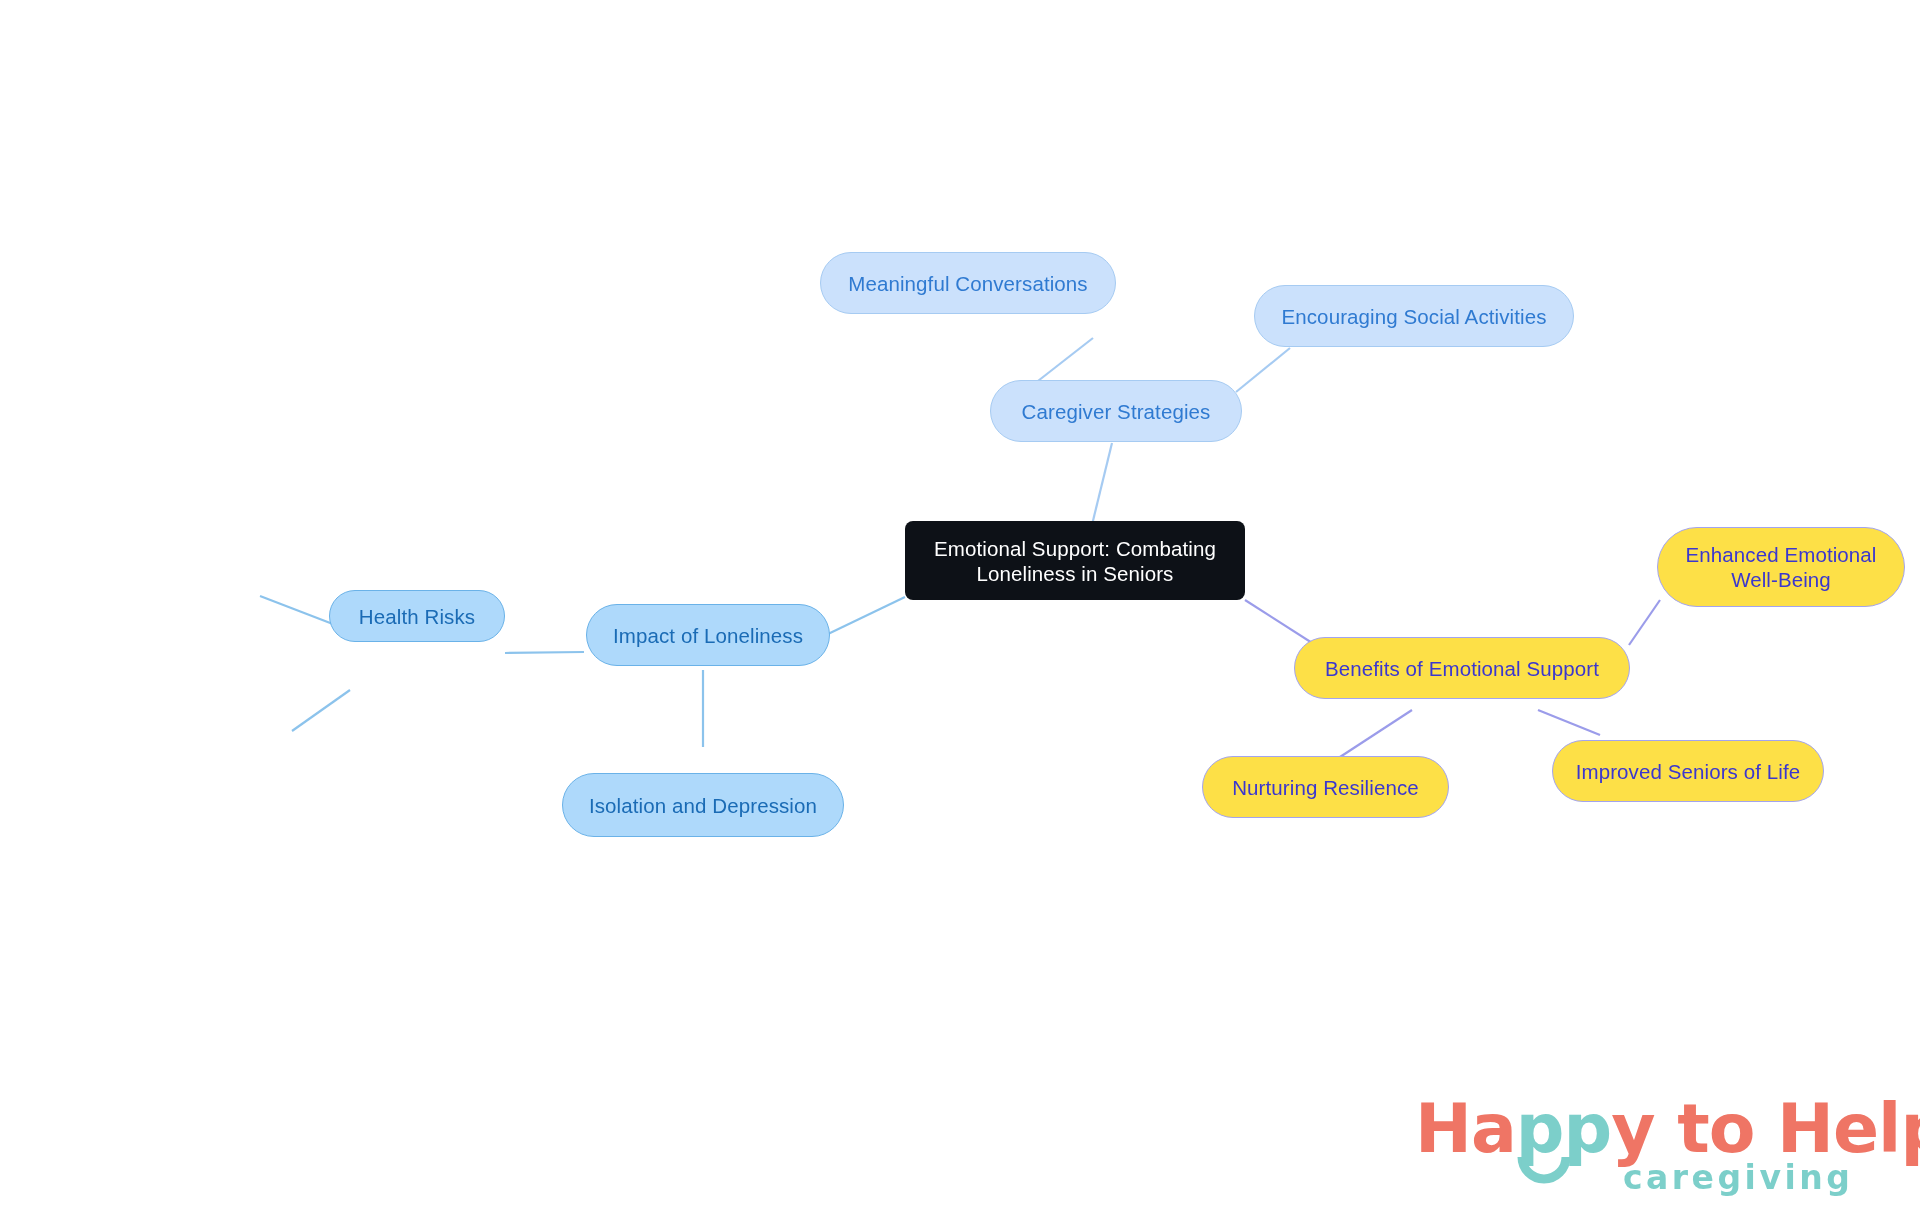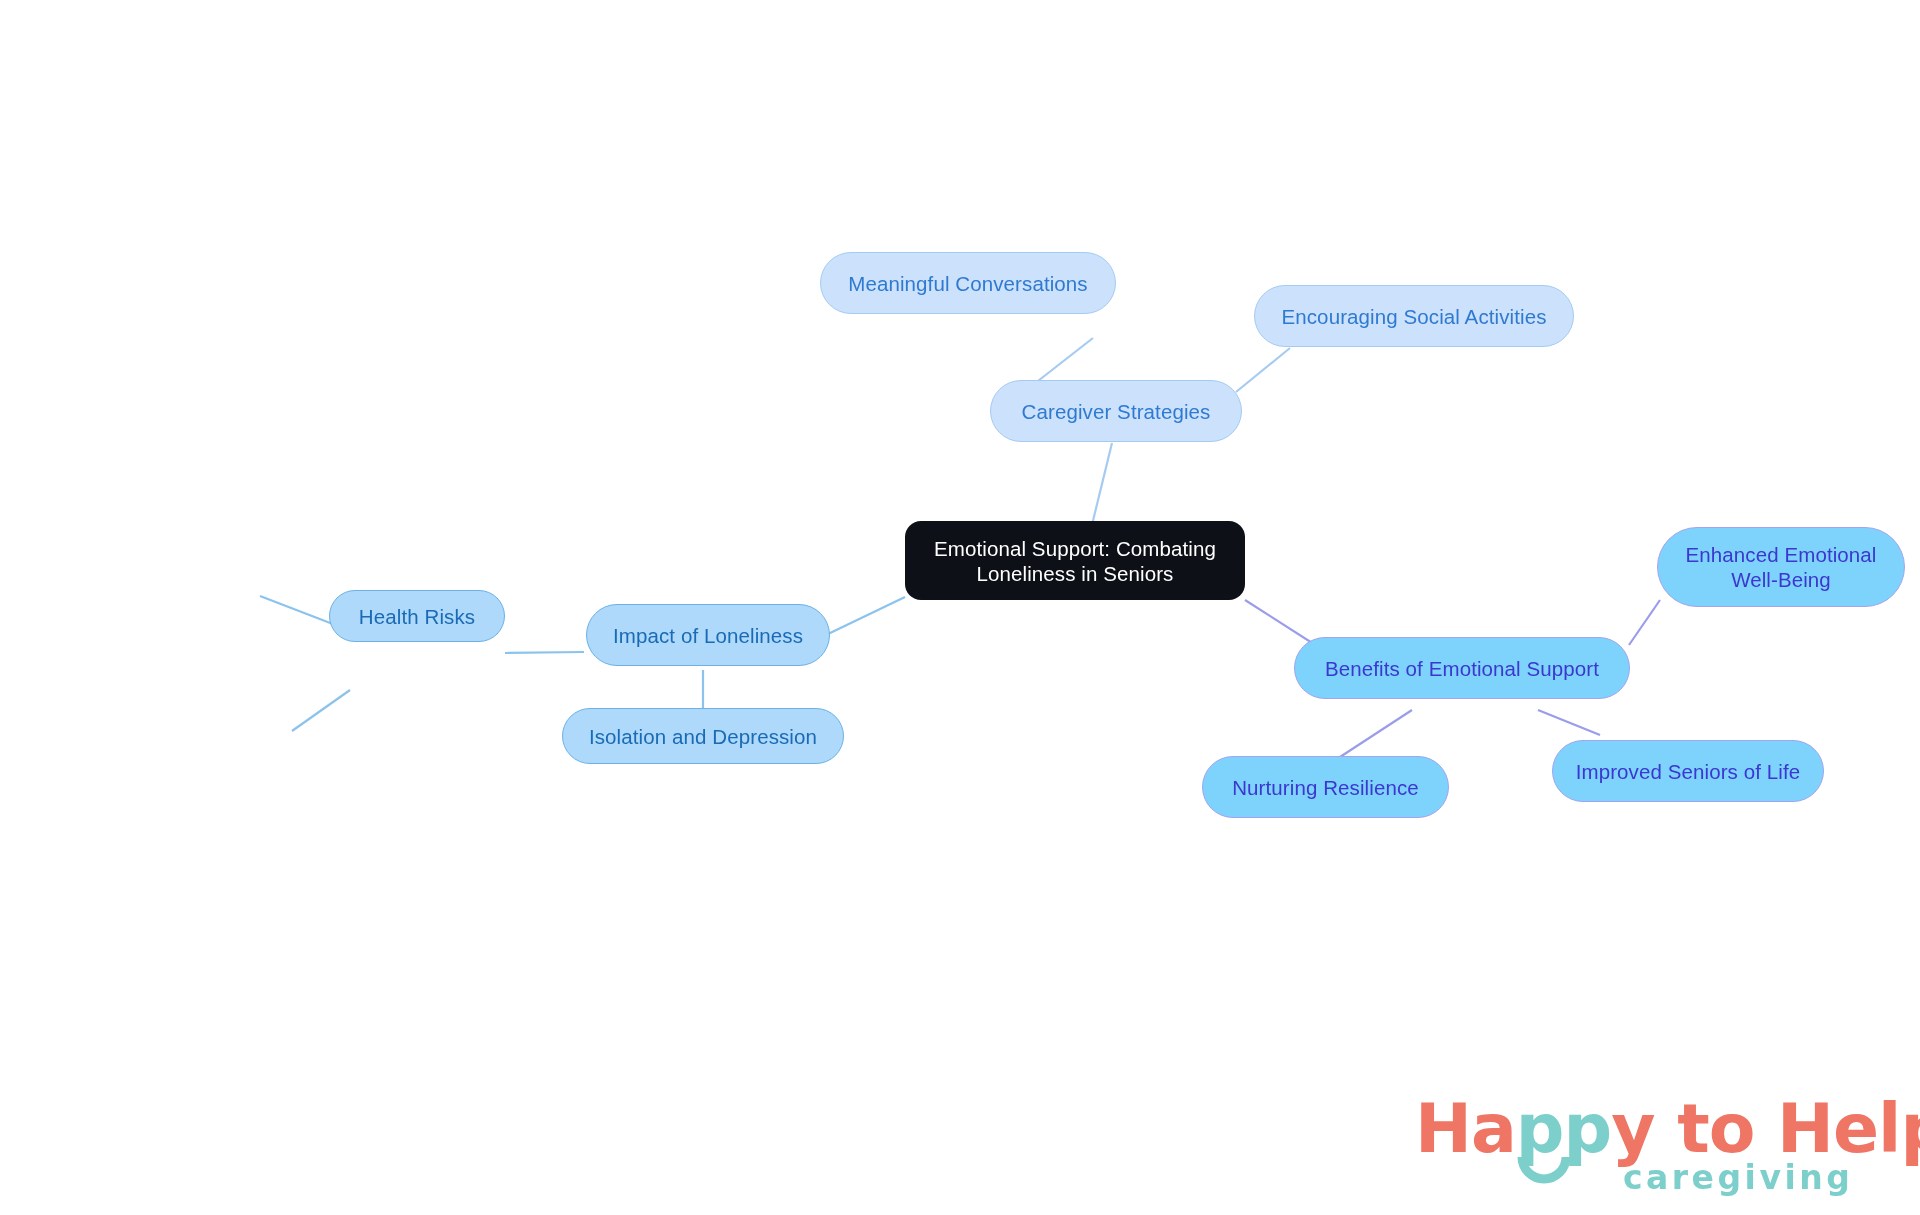--- a/index.html
+++ b/index.html
@@ -43,21 +43,21 @@
     white-space: pre-line;
     letter-spacing: 0.1px;
   }
 
   
   .node.root {
     background: #0d1117;
     color: #ffffff;
     font-size: 20.5px;
     border: none;
-    border-radius: 16px;
+    border-radius: 8px;
     padding: 12px 22px;
   }
 
   
   .node.blue {
     background: #aed9fb;
     color: #1a6bb5;
     border: 1.6px solid #6ab2e8;
     font-size: 20.5px;
   }
@@ -65,21 +65,21 @@
   
   .node.paleblue {
     background: #cbe1fc;
     color: #2f7ad1;
     border: 1.6px solid #a6cbf2;
     font-size: 20.5px;
   }
 
   
   .node.lavender {
-    background: #7dd3fc;
+    background: #fde047;
     color: #3b37cf;
     border: 1.6px solid #a3a4ef;
     font-size: 20.5px;
   }
 
   
   #logo {
     position: absolute;
     left: 1415px;
     top: 1095px;
@@ -152,21 +152,21 @@
   <div class="node paleblue" style="left:820px; top:252px; width:296px; height:62px;">Meaningful Conversations</div>
 
   <div class="node paleblue" style="left:1254px; top:285px; width:320px; height:62px;">Encouraging Social Activities</div>
 
   <div class="node blue" style="left:586px; top:604px; width:244px; height:62px;">Impact of Loneliness</div>
 
   <div class="node blue" style="left:329px; top:590px; width:176px; height:52px;">Health Risks</div>
 
 
 
-  <div class="node blue" style="left:562px; top:708px; width:282px; height:56px;">Isolation and Depression</div>
+  <div class="node blue" style="left:562px; top:773px; width:282px; height:64px;">Isolation and Depression</div>
 
   <div class="node lavender" style="left:1294px; top:637px; width:336px; height:62px;">Benefits of Emotional Support</div>
 
   <div class="node lavender" style="left:1657px; top:527px; width:248px; height:80px;">Enhanced Emotional
 Well-Being</div>
 
   <div class="node lavender" style="left:1202px; top:756px; width:247px; height:62px;">Nurturing Resilience</div>
 
   <div class="node lavender" style="left:1552px; top:740px; width:272px; height:62px;">Improved Seniors of Life</div>
 

